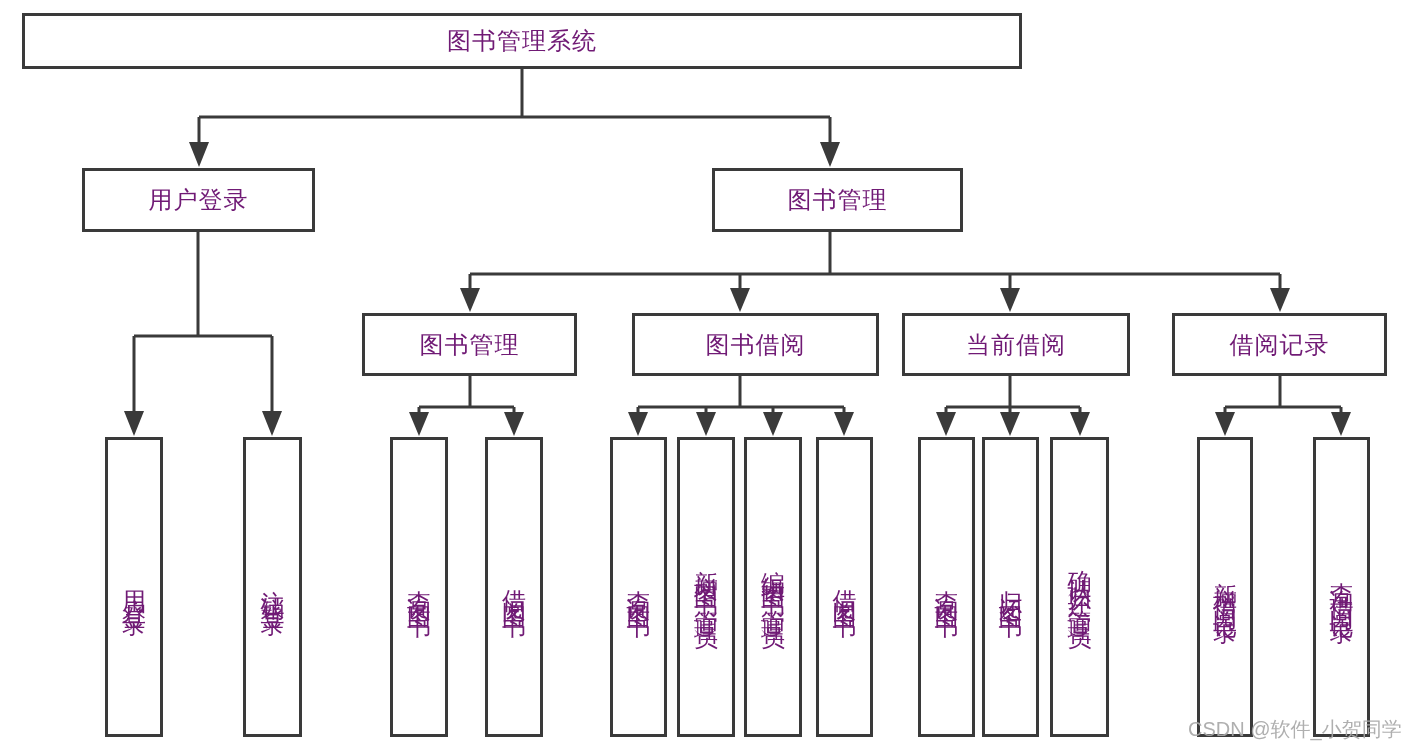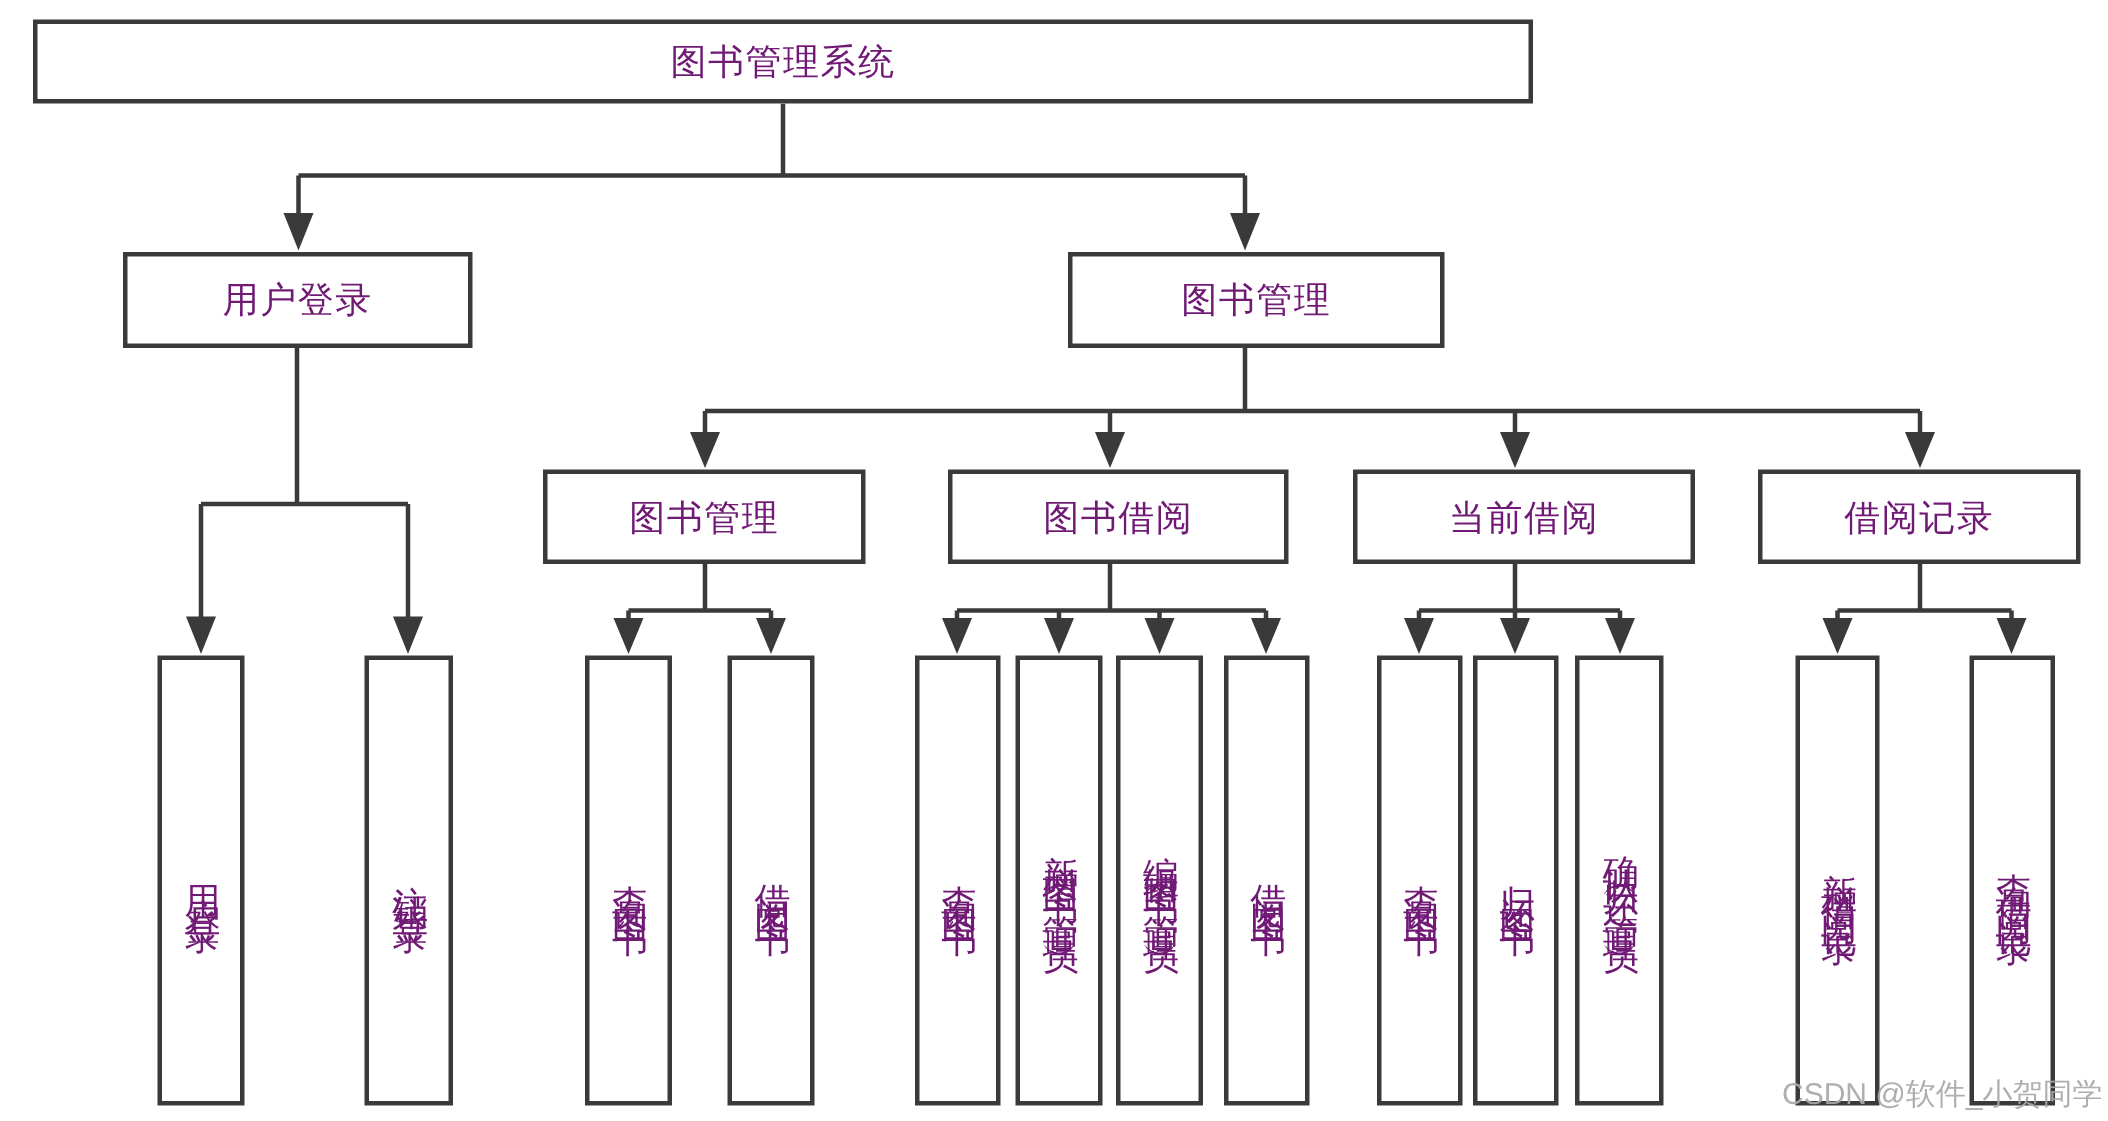--- a/index.html
+++ b/index.html
@@ -67,21 +67,21 @@
       <polygon points="1331,412 1351,412 1341,436"></polygon>
     </g>
   </svg>
 
   <div class="node" style="left:22px;top:13px;width:1000px;height:56px">图书管理系统</div>
 
   <div class="node" style="left:82px;top:168px;width:233px;height:64px">用户登录</div>
   <div class="node" style="left:712px;top:168px;width:251px;height:64px">图书管理</div>
 
   <div class="node" style="left:362px;top:313px;width:215px;height:63px">图书管理</div>
-  <div class="node" style="left:632px;top:313px;width:227px;height:63px">图书借阅</div>
+  <div class="node" style="left:632px;top:313px;width:247px;height:63px">图书借阅</div>
   <div class="node" style="left:902px;top:313px;width:228px;height:63px">当前借阅</div>
   <div class="node" style="left:1172px;top:313px;width:215px;height:63px">借阅记录</div>
 
   <div class="node leaf" style="left:105px;top:437px;width:58px;height:300px">用户登录</div>
   <div class="node leaf" style="left:243px;top:437px;width:59px;height:300px">注销登录</div>
 
   <div class="node leaf" style="left:390px;top:437px;width:58px;height:300px">查询图书</div>
   <div class="node leaf" style="left:485px;top:437px;width:58px;height:300px">借阅图书</div>
 
   <div class="node leaf" style="left:610px;top:437px;width:57px;height:300px">查询图书</div>

